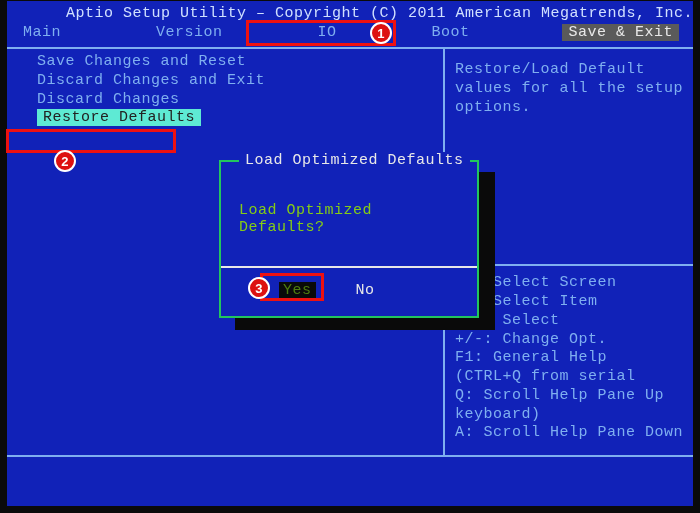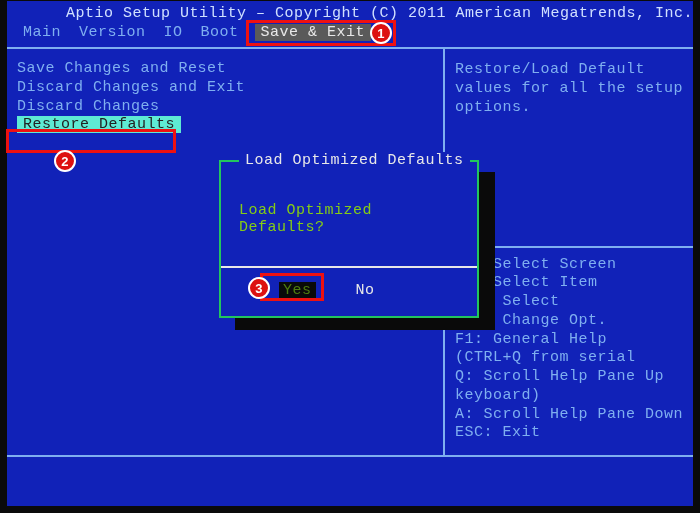--- a/index.html
+++ b/index.html
@@ -25,37 +25,39 @@
   .title-line {
     text-align: right;
     padding-top: 4px;
     color: #d0e0ff;
   }
   .menubar {
     display: flex;
     gap: 14px;
     padding: 2px 14px 0 14px;
     color: #7faff0;
+    justify-content: space-between;
   }
   .menubar .tab { padding: 0 2px; }
   .menubar .tab.selected {
     background: #5a5a5a;
     color: #e8e8e8;
     padding: 0 6px;
   }
   .main {
     display: flex;
     height: 408px;
     border-bottom: 2px solid #7faff0;
   }
   .left-pane {
     width: 457px;
     border-right: 2px solid #7faff0;
-    padding: 10px 10px;
+    padding: 3px 10px;
     color: #7faff0;
+    margin-left: 20px;
   }
   .left-pane .item { white-space: pre; padding: 1px 0; }
   .left-pane .item.selected {
     background: #5eead4;
     color: #222;
     display: inline-block;
     padding: 0 6px;
   }
   .right-pane {
     flex: 1;
@@ -164,21 +166,20 @@
       <div class="keyhelp">
         <div class="row">  : Select Screen</div>
         <div class="row">  : Select Item</div>
         <div class="row">ter: Select</div>
         <div class="row">+/-: Change Opt.</div>
         <div class="row">F1: General Help</div>
         <div class="row">(CTRL+Q from serial</div>
         <div class="row">Q: Scroll Help Pane Up</div>
         <div class="row">keyboard)</div>
         <div class="row">A: Scroll Help Pane Down</div>
-        <div class="row">ESC: Exit</div>
       </div>
     </div>
   </div>
 
 </div>
 
 <div class="dialog-shadow"></div>
 <div class="dialog">
   <div class="dialog-title">Load Optimized Defaults</div>
   <div class="dialog-body">Load Optimized Defaults?</div>

